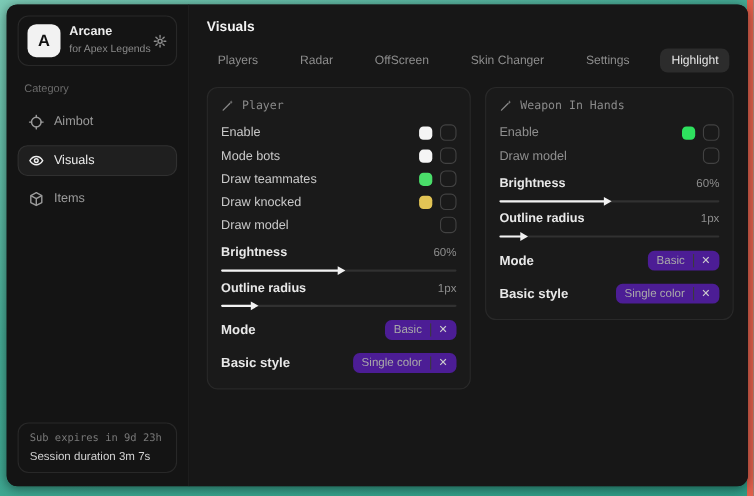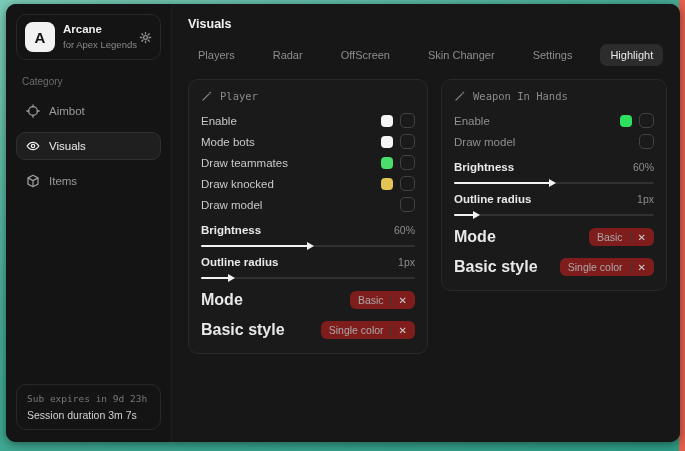--- a/index.html
+++ b/index.html
@@ -74,23 +74,23 @@
   .slider-name { font-size:11.5px; font-weight:bold; color:#e8e8e8; }
   .slider-value { margin-left:auto; font-family:Liberation Sans, sans-serif; font-size:10.5px; color:#8d8d8d; }
   .slider-track { margin-top:9px; height:2px; background:#313131; border-radius:2px; position:relative; cursor:pointer; }
   .slider-fill { height:2px; background:#f2f2f2; border-radius:2px; position:relative; }
   .slider-thumb {
     position:absolute; right:-6px; top:50%; transform:translateY(-50%);
     width:0; height:0; border-left:7px solid #f2f2f2;
     border-top:4px solid transparent; border-bottom:4px solid transparent; cursor:pointer;
   }
   .select-row { margin-top:12px; display:flex; align-items:center; }
-  .select-name { font-size:16px; font-weight:bold; color:#e8e8e8; }
+  .select-name { font-size:12px; font-weight:bold; color:#e8e8e8; }
   .tag {
-    margin-left:auto; background:#7f1d1d; border-radius:6px; padding:3px 8px;
+    margin-left:auto; background:#4c1d95; border-radius:6px; padding:3px 8px;
     display:flex; align-items:center; gap:7px; cursor:pointer;
   }
   .tag-text { font-size:10.5px; color:#a9a9a9; }
   .tag-x { font-size:10px; color:#cfcfcf; padding-left:7px; border-left:1px solid #3b3b3b; cursor:pointer; }
   svg { display:block; }
 </style>
 </head>
 <body>
 
 <div class="window">

